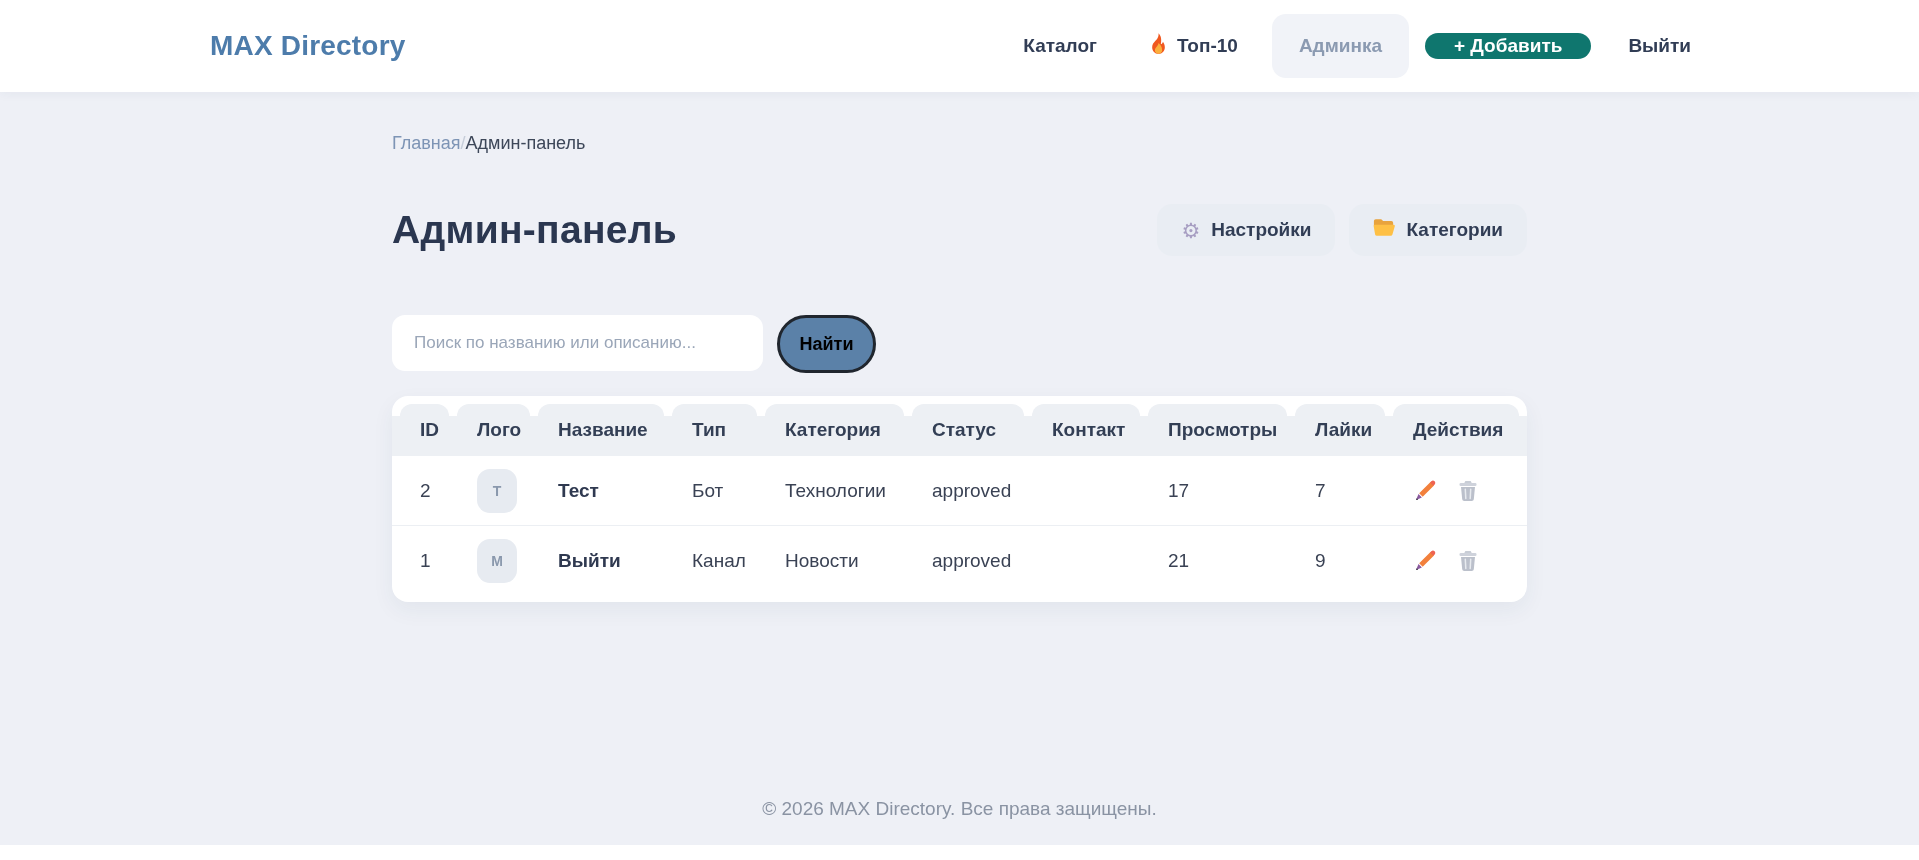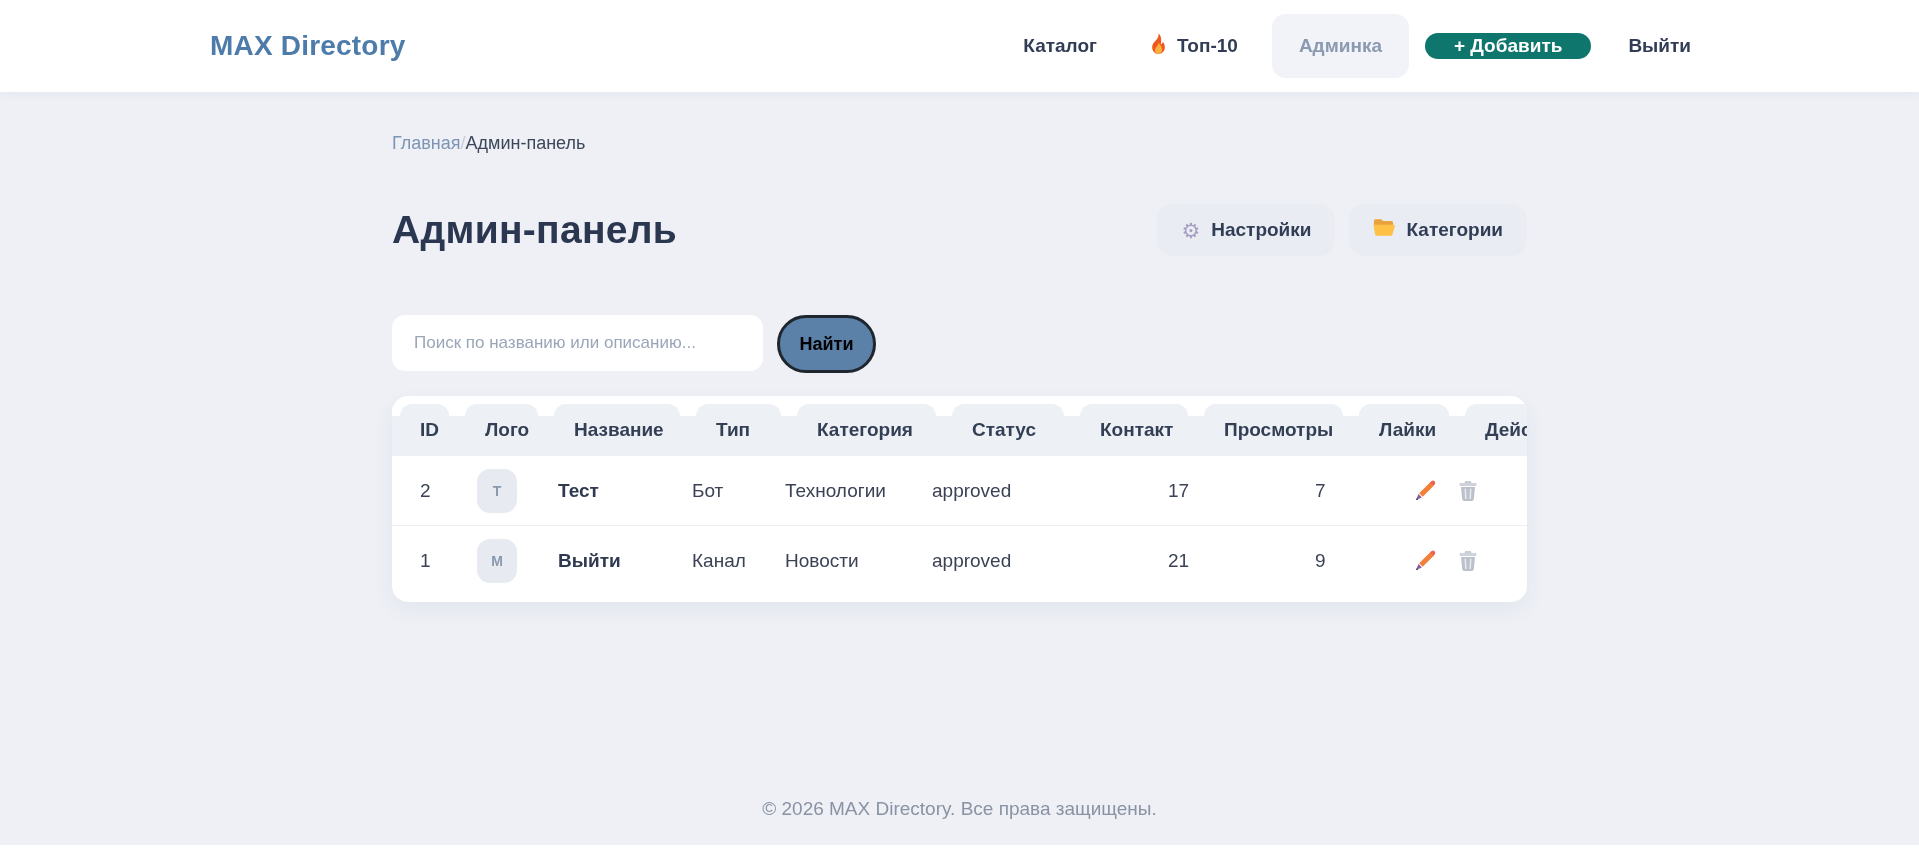--- a/index.html
+++ b/index.html
@@ -121,21 +121,21 @@
     padding: 8px 0 6px 0;
     overflow: hidden;
   }
   .grid-row {
     display: grid;
     grid-template-columns: 49px 73px 126px 85px 139px 112px 108px 139px 90px 1fr;
     column-gap: 8px;
     padding: 0 8px;
     align-items: stretch;
   }
-  .thead-row { position: relative; height: 52px; gap: 16px; }
+  .thead-row { position: relative; height: 52px; }
   .thead-row::before {
     content: ""; position: absolute; left: 0; right: 0; top: 12px; bottom: 0;
     background: #edf0f4;
   }
   .th {
     position: relative; z-index: 1;
     background: #edf0f4;
     border-radius: 12px 12px 0 0;
     display: flex; align-items: center;
     padding-left: 20px;

